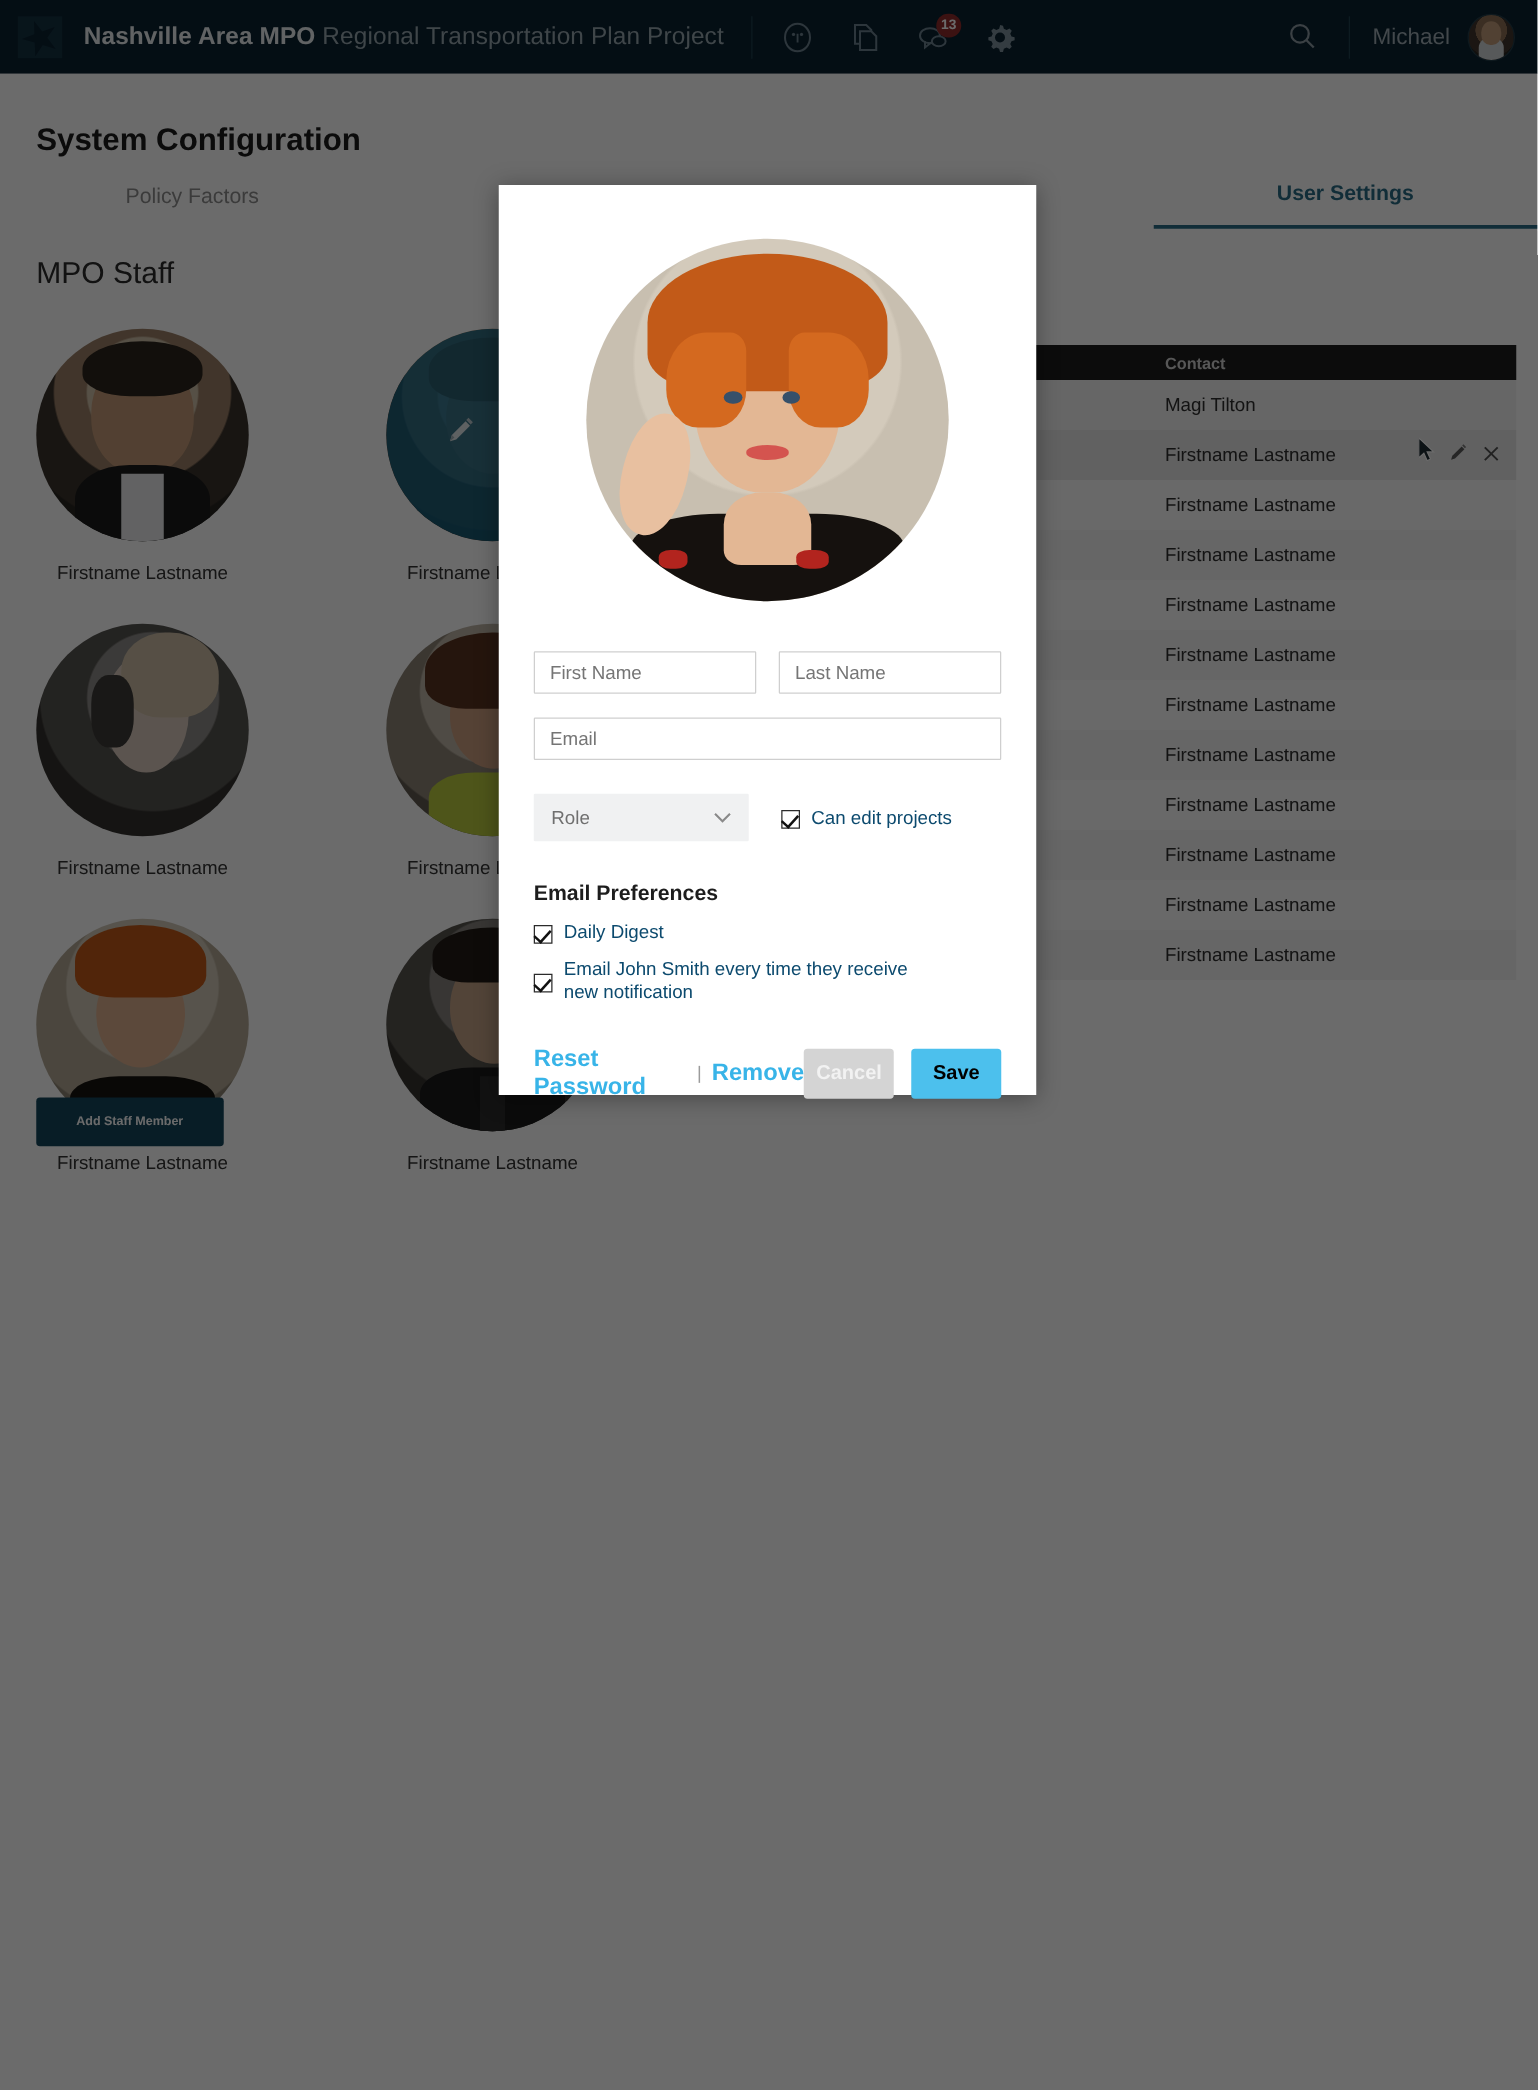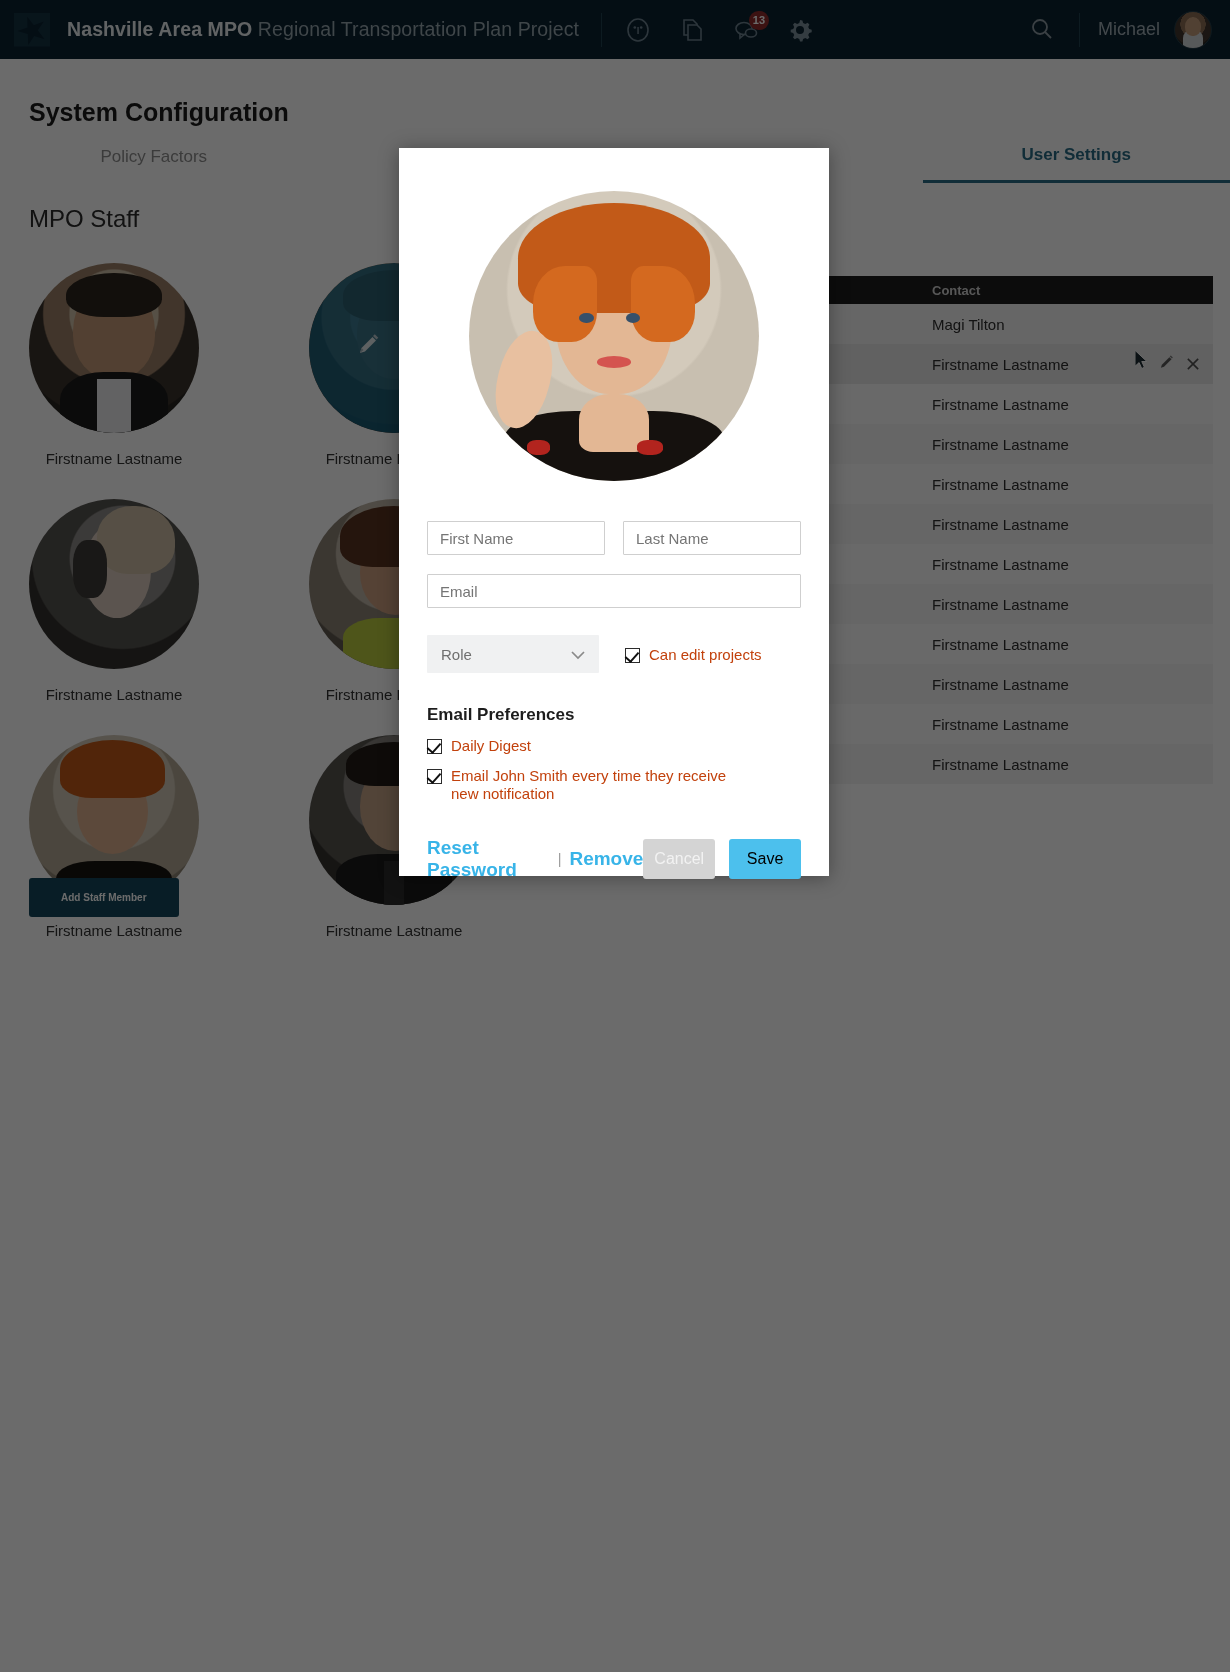--- a/index.html
+++ b/index.html
@@ -148,38 +148,38 @@
   }
   .fin.half { flex: 1 1 0; min-width: 0; }
   .fin.full { width: 100%; margin-top: 19px; }
   .rowrole { display: flex; align-items: center; margin-top: 27px; gap: 26px; }
   .sel {
     width: 172px; height: 38px; background: #f0f1f2; border: 0;
     display: flex; align-items: center; justify-content: space-between;
     padding: 0 14px; font-size: 15px; color: #6f6f6f; cursor: pointer;
     border-radius: 1px;
   }
-  .chk { display: flex; align-items: flex-start; gap: 9px; font-size: 15px; color: #c2410c; cursor: pointer; }
+  .chk { display: flex; align-items: center; gap: 9px; font-size: 15px; color: #0c4a6e; cursor: pointer; }
   .box {
     width: 15px; height: 15px; border: 1.6px solid #2b2b2b; flex: 0 0 auto;
     position: relative; margin-top: 2px; background: #fff;
   }
   .box::after {
     content: ""; position: absolute; left: 2px; top: 0px;
     width: 6px; height: 11px; border: solid #111;
     border-width: 0 2.4px 2.4px 0; transform: rotate(42deg);
   }
   .prefs-title { margin-top: 32px; font-size: 17px; font-weight: bold; color: #1d1d1d; }
   .prefrow { margin-top: 12px; }
   .prefrow .txt { line-height: 1.2; max-width: 290px; }
   .mfooter { display: flex; align-items: center; margin-top: 34px; }
   .linkbtn { color: #38b4e8; font-size: 19px; font-weight: bold; cursor: pointer; text-decoration: none; }
   .pipe { color: #9b9b9b; margin: 0 8px; font-size: 14.5px; }
   .btn {
-    border: 0; border-radius: 3px; font-size: 16px; font-weight: normal;
+    border: 0; border-radius: 3px; font-size: 16px; font-weight: bold;
     padding: 11px 0; width: 86px; cursor: pointer;
     font-family: "Liberation Sans", sans-serif;
   }
   .btn.cancel { background: #d4d4d4; color: #f2f2f2; margin-left: auto; }
   .btn.save { background: #4cc0ed; color: #000000; margin-left: 14px; }
 </style>
 </head>
 <body>
 
 <div id="root">

